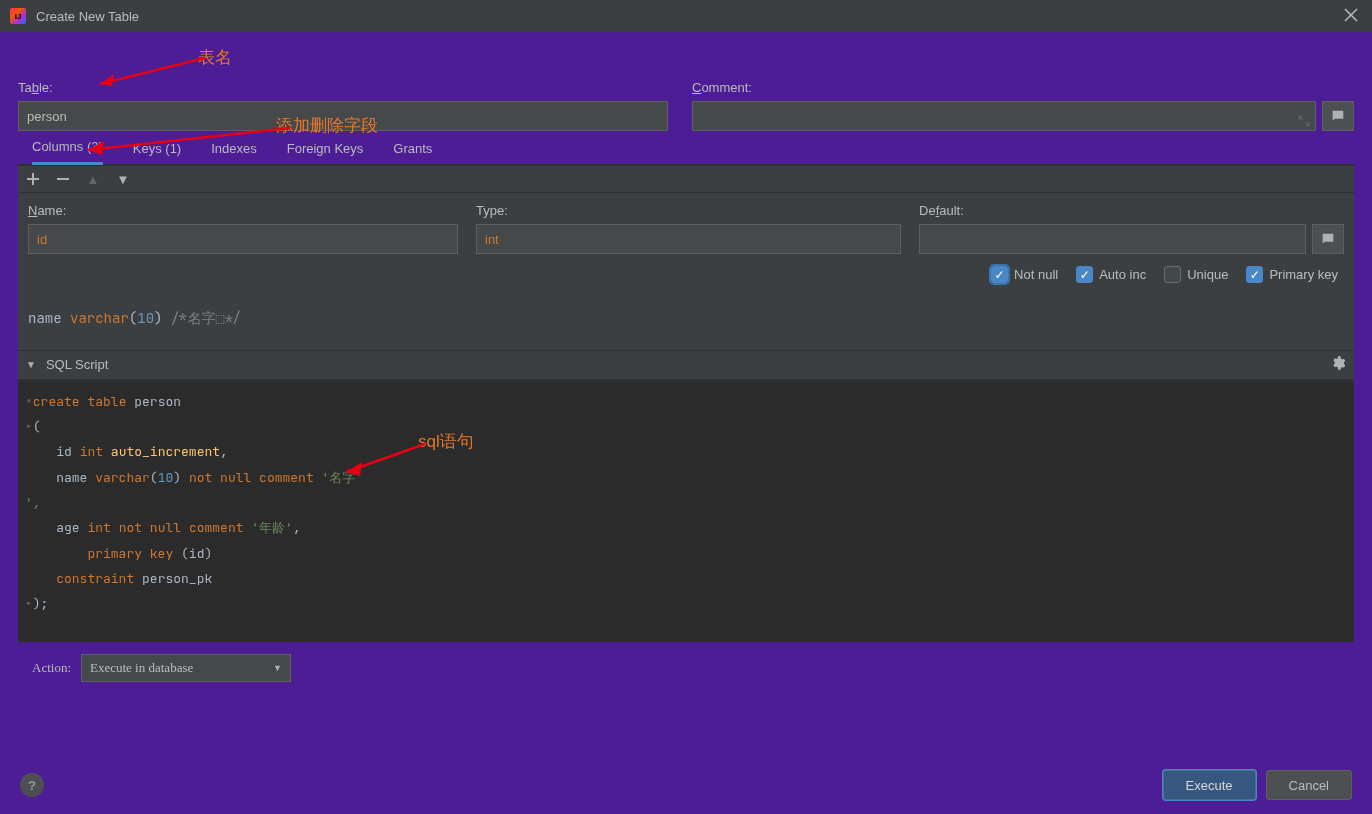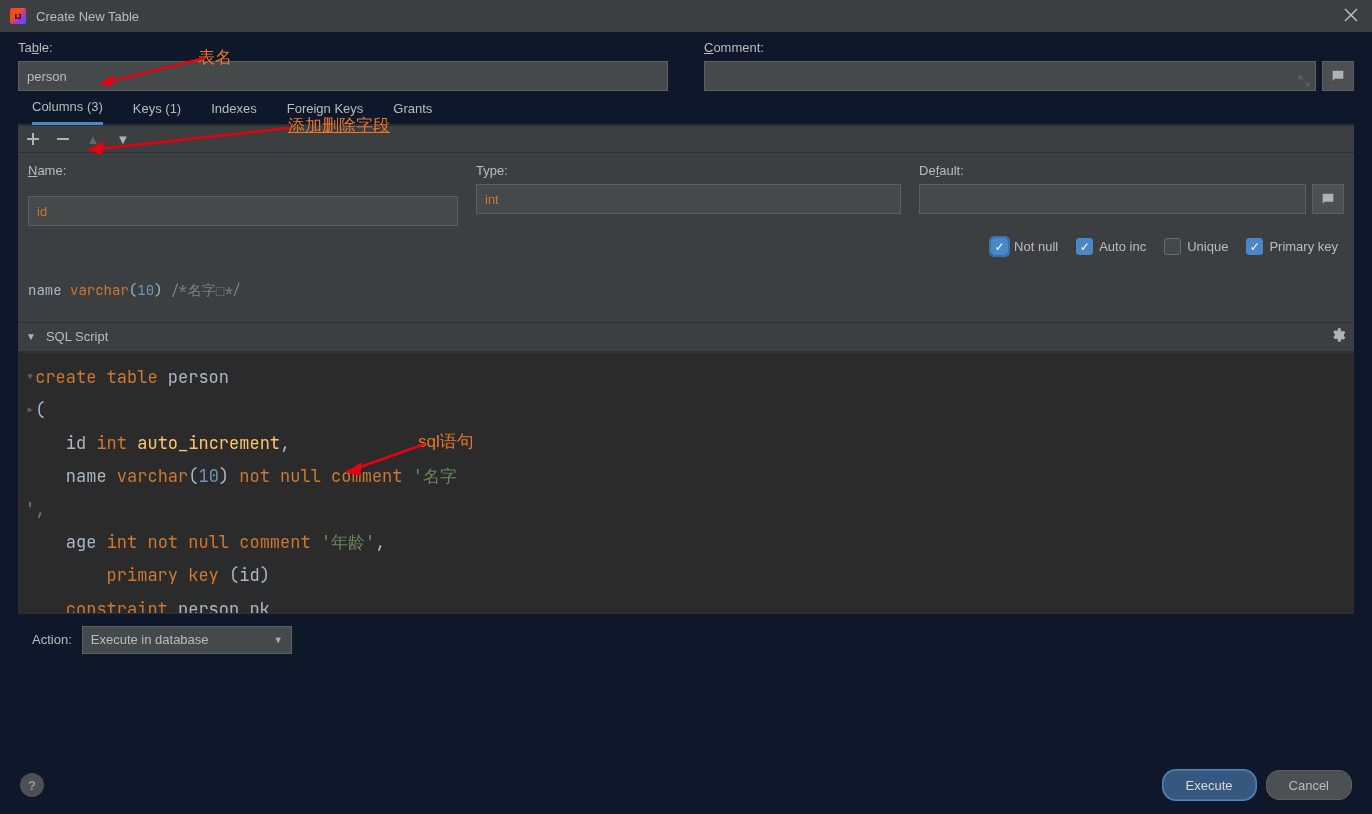--- a/index.html
+++ b/index.html
@@ -1,26 +1,26 @@
 <!DOCTYPE html>
 <html><head>
 <meta charset="utf-8">
 <style>
   * { box-sizing: border-box; margin: 0; padding: 0; }
   html,body { width:1372px; height:814px; overflow:hidden; font-family: "Segoe UI", Tahoma, sans-serif; font-size:13px; background:#3c3f41; color:#bbbbbb; }
-  .window { width:1372px; height:814px; background:#0f172a; display:flex; flex-direction:column; }
+  .window { width:1372px; height:814px; background:#4c1d95; display:flex; flex-direction:column; }
   .titlebar { height:32px; display:flex; align-items:center; padding:0 10px; background:#3c3f41; }
   .titlebar .logo { width:16px; height:16px; background:linear-gradient(135deg,#fe315d 0%, #f35502 35%, #a72ee6 70%, #087cfa 100%); border-radius:2px; display:flex; align-items:center; justify-content:center; margin-right:10px; font-size:8px; color:#000; font-weight:bold;}
   .titlebar .title { color:#bbbbbb; }
   .titlebar .spacer { flex:1; }
   .close-x svg { width:14px; height:14px; }
   .close-x { cursor:pointer; padding:4px; }
 
   .content { padding:8px 18px 0 18px; display:flex; flex-direction:column; flex:1; position:relative;}
-  .fields-row { display:flex; gap:36px; }
+  .fields-row { display:flex; gap:24px;margin-top:40px; }
   .field { display:flex; flex-direction:column; flex:1; }
   .lbl { color:#bbbbbb; margin-bottom:6px; }
   .lbl .u { text-decoration:underline; }
   .txt-input { height:30px; background:#45494a; border:1px solid #5e6060; color:#bbbbbb; padding:0 8px; font-size:13px; outline:none;}
   .comment-wrap { display:flex; gap:6px;}
   .comment-wrap .txt-input { flex:1; }
   .sq-btn { width:32px; height:30px; background:#4c5052; border:1px solid #5e6060; display:flex; align-items:center; justify-content:center; cursor:pointer;}
   .sq-btn svg { width:16px;height:16px; fill:#afb1b3; }
   .expand-corner { position:absolute; right:6px; bottom:4px; width:12px;height:12px; opacity:.4;}
   .rel { position:relative; }
@@ -29,21 +29,21 @@
   .tab { color:#bbbbbb; padding-bottom:8px; cursor:pointer; }
   .tab.active { border-bottom:3px solid #4a88c7; margin-bottom:-1px;}
   
   .toolbar { height:28px; background:#3c3f41; border-top:1px solid #2d2f30; border-bottom:1px solid #2d2f30; display:flex; align-items:center; padding:0 6px; gap:12px;}
   .tool { width:18px;height:18px; display:flex; align-items:center; justify-content:center; cursor:pointer; color:#afb1b3;}
   .tool.dis { opacity:.35; cursor:default;}
   
   .column-edit { padding:10px 10px 6px 10px; background:#3c3f41; }
   .col-row { display:flex; gap:18px; }
   .col-row .field { }
-  .col-name { flex:0 0 430px;gap:12px;}
+  .col-name { flex:0 0 430px;}
   .col-type { flex:0 0 425px;}
   .col-def  { flex:1;}
   .col-def .comment-wrap .txt-input{flex:1;}
   .orange-text { color:#cc7832; }
   
   .check-row { display:flex; justify-content:flex-end; gap:18px; padding:12px 6px 6px 0;}
   .chk { display:flex; align-items:center; gap:6px; color:#bbbbbb; cursor:pointer;}
   .chk .box { width:17px;height:17px; border:1px solid #6b6b6b; border-radius:3px; background:#43494a; display:flex; align-items:center; justify-content:center;}
   .chk .box.on { background:#4a87c7; border-color:#4a87c7;}
   .chk .box.on::after{ content:"✓"; color:#fff; font-size:12px; line-height:1;}
@@ -53,35 +53,35 @@
   .kw { color:#cc7832;}
   .num { color:#6897bb;text-align:right;}
   .cmt { color:#808080;}
   .id2 { color:#a9b7c6;}
   
   .section-hdr { background:#3c3f41; border-top:1px solid #2d2f30; border-bottom:1px solid #2d2f30; height:30px; display:flex; align-items:center; padding:0 8px;}
   .section-hdr .tri { font-size:10px; margin-right:10px; color:#afb1b3;}
   .section-hdr .spacer{flex:1;}
   .gear svg{width:16px;height:16px;fill:#afb1b3;}
   
-  .sql-editor { background:#2b2b2b; flex:0 0 262px; padding:8px 10px 8px 6px; font-family:"JetBrains Mono","Consolas",monospace; font-size:17px; line-height:1.95; overflow:auto; border:1px solid #2d2f30; margin:0;}
+  .sql-editor { background:#2b2b2b; flex:0 0 262px; padding:8px 10px 8px 6px; font-family:"JetBrains Mono","Consolas",monospace; font-size:13px; line-height:1.95; overflow:auto; border:1px solid #2d2f30; margin:0;}
   .sql-editor .gut { color:#606060; user-select:none;}
   .str { color:#6a8759;}
   .fn { color:#ffc66d;margin-top:20px;}
   .pun { color:#a9b7c6;}
   
-  .bottom { padding:12px 14px; display:flex; align-items:center; }
+  .bottom { padding:12px 14px; display:flex; align-items:center;font-family:Liberation Serif, serif; }
   .bottom .lbl2 { margin-right:10px;}
   .combo { background:#44494b; border:1px solid #5e6060; height:28px; width:210px; display:flex; align-items:center; padding:0 8px; justify-content:space-between; cursor:pointer;}
   .combo .caret{ font-size:9px; color:#afb1b3;}
   
   .footer { height:58px; display:flex; align-items:center; padding:0 20px; }
   .help { width:24px;height:24px; border-radius:50%; background:#4c5052; color:#999; display:flex; align-items:center; justify-content:center; font-weight:bold; cursor:pointer;}
   .footer .spacer{flex:1;}
-  .btn { height:30px; padding:0 22px; border:1px solid #5e6060; background:#4c5052; color:#bbbbbb; display:flex; align-items:center; border-radius:13px; cursor:pointer; margin-left:10px;}
+  .btn { height:30px; padding:0 22px; border:1px solid #5e6060; background:#4c5052; color:#bbbbbb; display:flex; align-items:center; border-radius:3px; cursor:pointer; margin-left:10px;}
   .btn.primary { background:#365880; border-color:#4c708c; color:#d8d8d8; box-shadow:0 0 0 1px #4a87c7;}
   
   
   .anno { position:absolute; color:#e8762d; font-size:17px; pointer-events:none; font-family:"Microsoft YaHei",sans-serif;}
   .arrow { position:absolute; pointer-events:none; }
   .arrow line, .arrow polyline { stroke:#e60012; stroke-width:2.5; fill:none;}
   .arrow polygon { fill:#e60012;}
 </style>
 </head>
 <body>
@@ -223,21 +223,21 @@
         <span class="caret">▼</span>
       </div>
     </div>
 
     <div class="anno" style="top:14px; left:198px;">表名</div>
     <svg class="arrow" style="top:20px; left:80px;" width="140" height="40">
         <line x1="125" y1="6" x2="20" y2="32"></line>
         <polygon points="20,32 34,22 32,34"></polygon>
       </svg>
 
-    <div class="anno" style="top:82px; left:288px;text-decoration:underline;">添加删除字段</div>
+    <div class="anno" style="top:82px; left:276px;">添加删除字段</div>
     <svg class="arrow" style="top:88px; left:70px;" width="240" height="40">
         <line x1="220" y1="8" x2="18" y2="30"></line>
         <polygon points="18,30 34,21 32,35"></polygon>
       </svg>
 
     <div class="anno" style="top:398px; left:418px;">sql语句</div>
     <svg class="arrow" style="top:404px; left:330px;" width="120" height="45">
         <line x1="95" y1="8" x2="16" y2="36"></line>
         <polygon points="16,36 32,26 30,40"></polygon>
       </svg>

